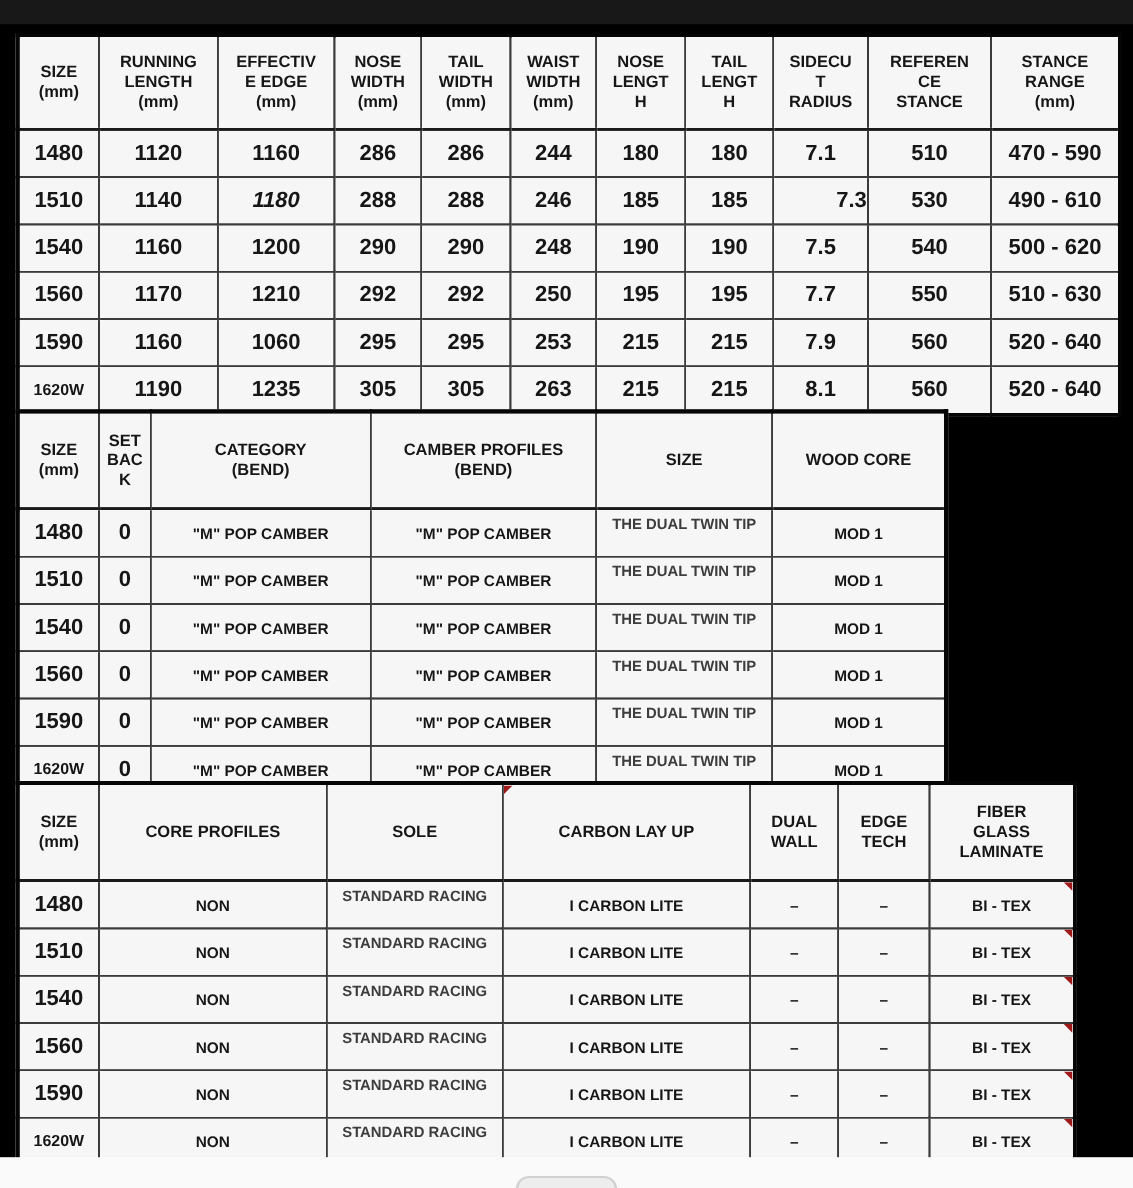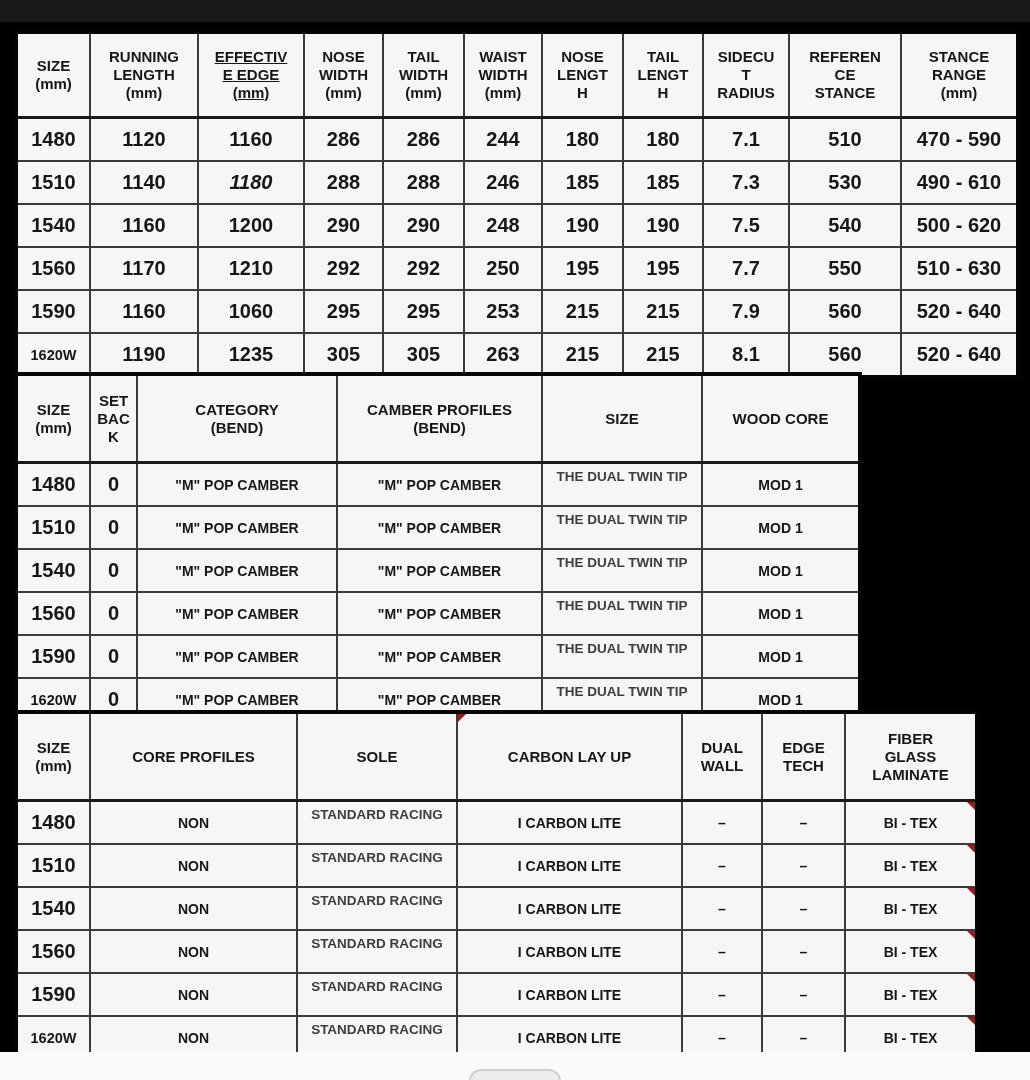--- a/index.html
+++ b/index.html
@@ -58,21 +58,21 @@
           <col style="width: 112px;">
           <col style="width: 117px;">
         </colgroup>
         <thead>
           <tr>
             <th style="height: 82px;">SIZE
 (mm)</th>
             <th style="height: 82px;">RUNNING
 LENGTH
 (mm)</th>
-            <th style="height: 82px; text-decoration: underline;">EFFECTIV
+            <th style="height: 82px;">EFFECTIV
 E EDGE
 (mm)</th>
             <th style="height: 82px;">NOSE
 WIDTH
 (mm)</th>
             <th style="height: 82px;">TAIL
 WIDTH
 (mm)</th>
             <th style="height: 82px;">WAIST
 WIDTH
@@ -110,21 +110,21 @@
           </tr>
           <tr>
             <td class="big" style="height: 41px;">1510</td>
             <td class="big" style="height: 41px;">1140</td>
             <td class="big" style="height: 41px; font-style: italic;">1180</td>
             <td class="big" style="height: 41px;">288</td>
             <td class="big" style="height: 41px;">288</td>
             <td class="big" style="height: 41px;">246</td>
             <td class="big" style="height: 41px;">185</td>
             <td class="big" style="height: 41px;">185</td>
-            <td class="big" style="height: 41px;">7.3</td>
+            <td class="big" style="height: 41px; text-align: right;">7.3</td>
             <td class="big" style="height: 41px;">530</td>
             <td class="big" style="height: 41px;">490 - 610</td>
           </tr>
           <tr>
             <td class="big" style="height: 41px;">1540</td>
             <td class="big" style="height: 41px;">1160</td>
             <td class="big" style="height: 41px;">1200</td>
             <td class="big" style="height: 41px;">290</td>
             <td class="big" style="height: 41px;">290</td>
             <td class="big" style="height: 41px;">248</td>

